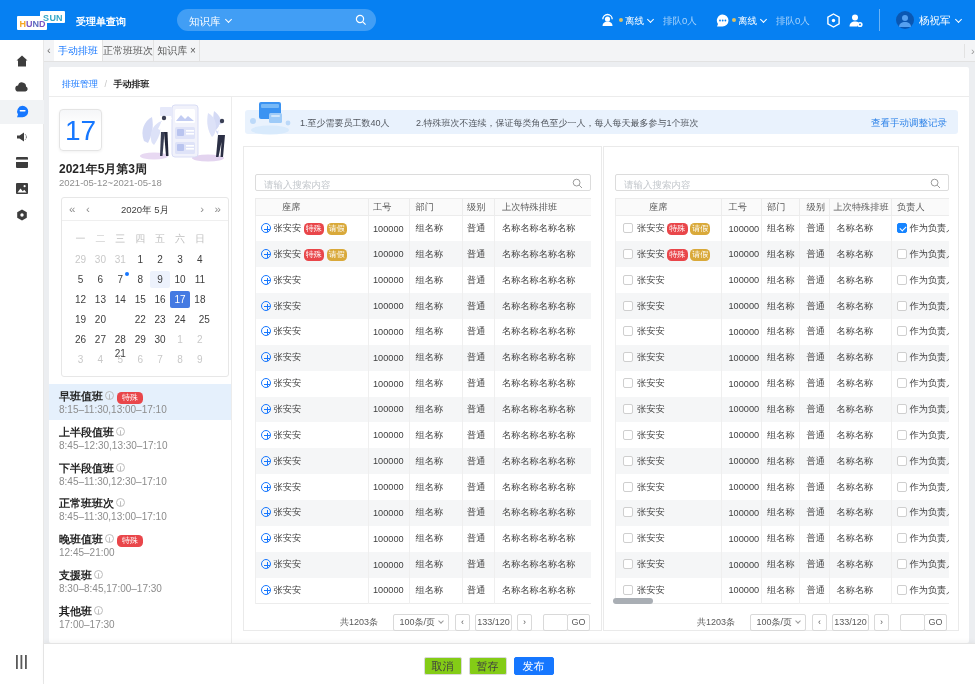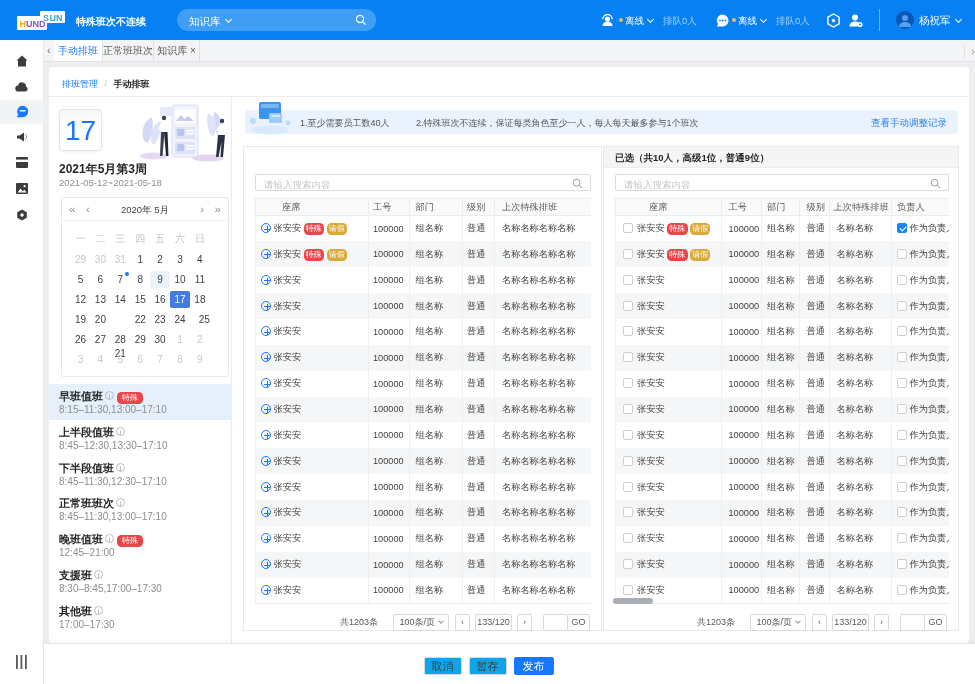--- a/index.html
+++ b/index.html
@@ -97,40 +97,40 @@
 .cb.on:before{content:"";position:absolute;left:2px;top:2.2px;width:5px;height:3px;border-left:1.4px solid #fff;border-bottom:1.4px solid #fff;transform:rotate(-45deg);}
 
 .pager{position:absolute;right:11px;top:467px;height:17px;font-size:9px;color:#595959;}
 .pager>*{float:left;}
 .pager .txt{line-height:17px;margin-right:7px;}
 .pager .box{height:17px;line-height:15px;border:1px solid #d9d9d9;border-radius:2px;text-align:center;background:#fff;}
 .schev{display:inline-block;width:4px;height:4px;border-right:1px solid #999;border-bottom:1px solid #999;transform:rotate(45deg);vertical-align:2px;margin-left:1px;}
 #hscroll{position:absolute;left:9px;top:451px;width:40px;height:6px;border-radius:3px;background:#a9aeb4;}
 
 #footer{left:44px;top:643px;width:931px;height:41px;background:#fff;border-top:1px solid #e4e4e4;box-shadow:0 -2px 4px rgba(0,0,0,.04);}
-.fbtn{position:absolute;top:656.5px;height:18px;line-height:16px;text-align:center;font-size:11px;border:1px solid #d9d9d9;border-radius:2px;background:#0ea5e9;color:#404040;}
+.fbtn{position:absolute;top:656.5px;height:18px;line-height:16px;text-align:center;font-size:11px;border:1px solid #d9d9d9;border-radius:2px;background:#84cc16;color:#404040;}
 .fbtn.primary{background:#1677ff;border-color:#1677ff;color:#fff;}
 </style>
 </head>
 <body>
 <div class="abs" id="topbar"></div>
 <div class="abs" id="logo">
 <svg width="48" height="19" viewBox="0 0 48 19">
   <rect x="23" y="0" width="25" height="12" rx="1" fill="#fff"></rect>
   <rect x="0" y="5" width="30" height="14" rx="1" fill="#fff"></rect>
   <text x="2.5" y="16" font-size="9" font-weight="bold" fill="#f5a623">H</text>
   <text x="9" y="16" font-size="9" font-weight="bold" fill="#7b57c5">U</text>
   <text x="15.5" y="16" font-size="9" font-weight="bold" fill="#5b6bbf">N</text>
   <text x="22" y="16" font-size="9" font-weight="bold" fill="#7b57c5">D</text>
   <text x="26" y="10" font-size="9" font-weight="bold" fill="#35a8c8">S</text>
   <text x="32.5" y="10" font-size="9" font-weight="bold" fill="#35a8c8">U</text>
   <text x="39" y="10" font-size="9" font-weight="bold" fill="#35a8c8">N</text>
 </svg>
 </div>
-<div class="abs" id="apptitle">特殊班次不连续</div>
+<div class="abs" id="apptitle">受理单查询</div>
 <div class="abs" id="searchpill">
   <span class="kb">知识库</span>
   <span class="chev" style="position:absolute;left:49px;top:8px;border-color:#fff;"></span>
   <svg style="left:178px;top:5px;" width="12" height="12" viewBox="0 0 12 12">
       <circle cx="5" cy="5" r="3.6" fill="none" stroke="#fff" stroke-width="1.2"></circle>
       <line x1="7.8" y1="7.8" x2="10.6" y2="10.6" stroke="#fff" stroke-width="1.2"></line>
     </svg>
 </div>
 
 <svg class="abs tb-ic" style="left:600px;" width="15" height="15" viewBox="0 0 15 15">
@@ -496,21 +496,20 @@
     <span class="box" style="width:56px;margin-left:8px;">100条/页 <i class="schev"></i></span>
     <span class="box" style="width:15px;margin-left:6px;">‹</span>
     <span class="box" style="width:37px;margin-left:5px;">133/120</span>
     <span class="box" style="width:15px;margin-left:5px;">›</span>
     <span class="box" style="width:25px;margin-left:11px;"></span>
     <span class="box" style="width:23px;margin-left:-1px;">GO</span>
   </div>
 </div>
 
 <div class="abs panel" id="rpanel">
-  <div class="ptitle"><b>已选（共10人，高级1位，普通9位）</b></div>
   <div class="search" style="width:334px;">
       <span class="ph">请输入搜索内容</span>
       <svg width="11" height="11" viewBox="0 0 11 11">
         <circle cx="4.6" cy="4.6" r="3.4" fill="none" stroke="#9b9b9b" stroke-width="1"></circle>
         <line x1="7.2" y1="7.2" x2="10" y2="10" stroke="#9b9b9b" stroke-width="1"></line>
       </svg>
     </div>
   <div class="twrap" id="rtwrap" style="width:334px;height:407px;">
       <table style="width:346px;">
         <colgroup>

